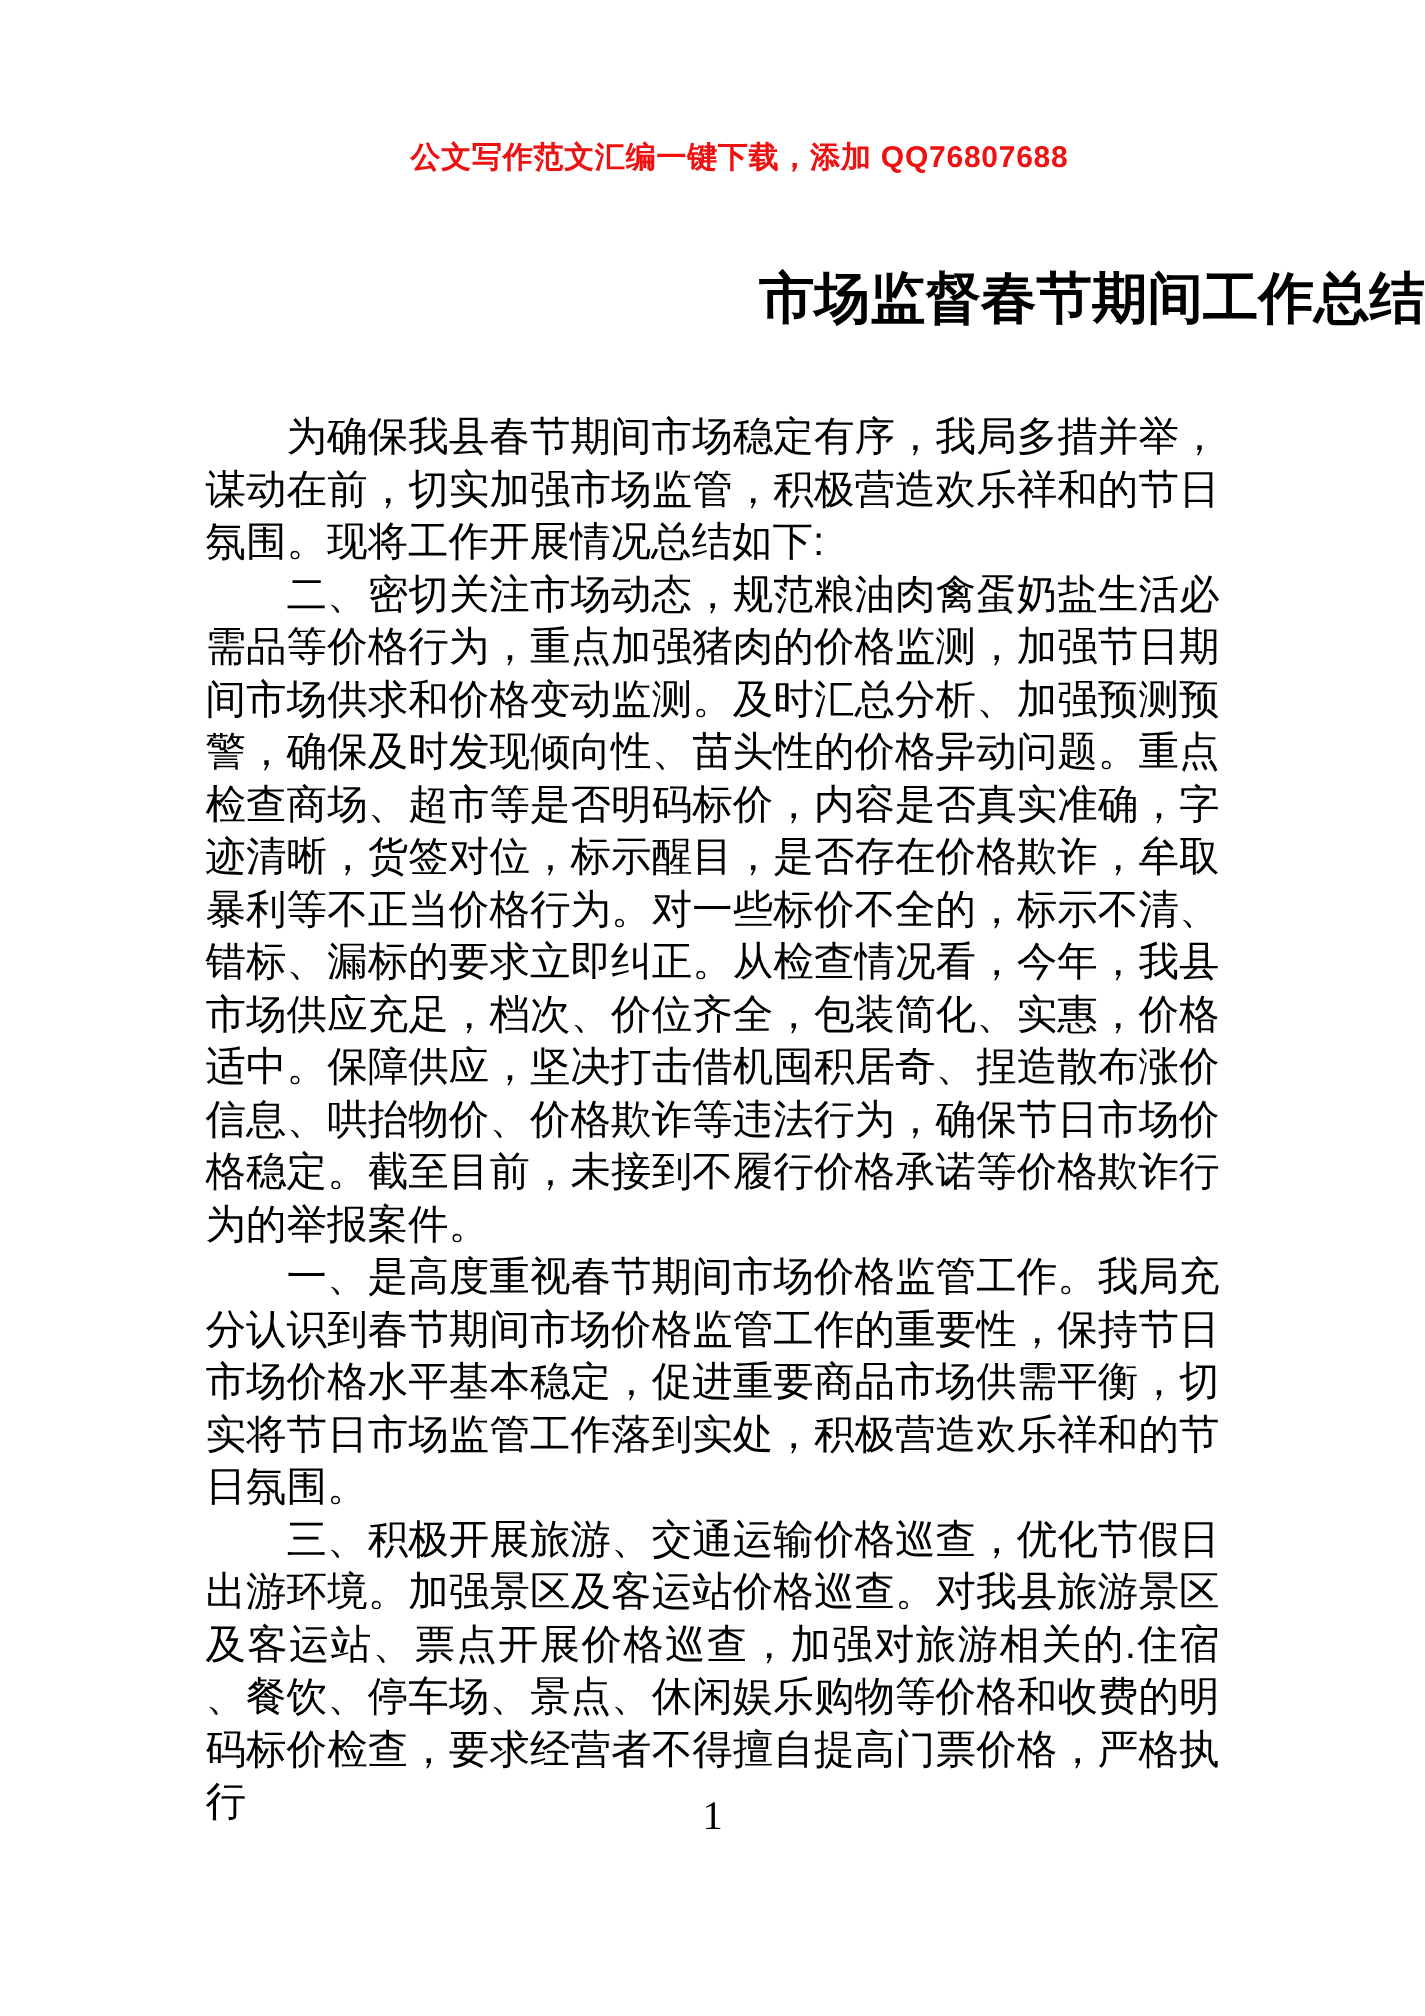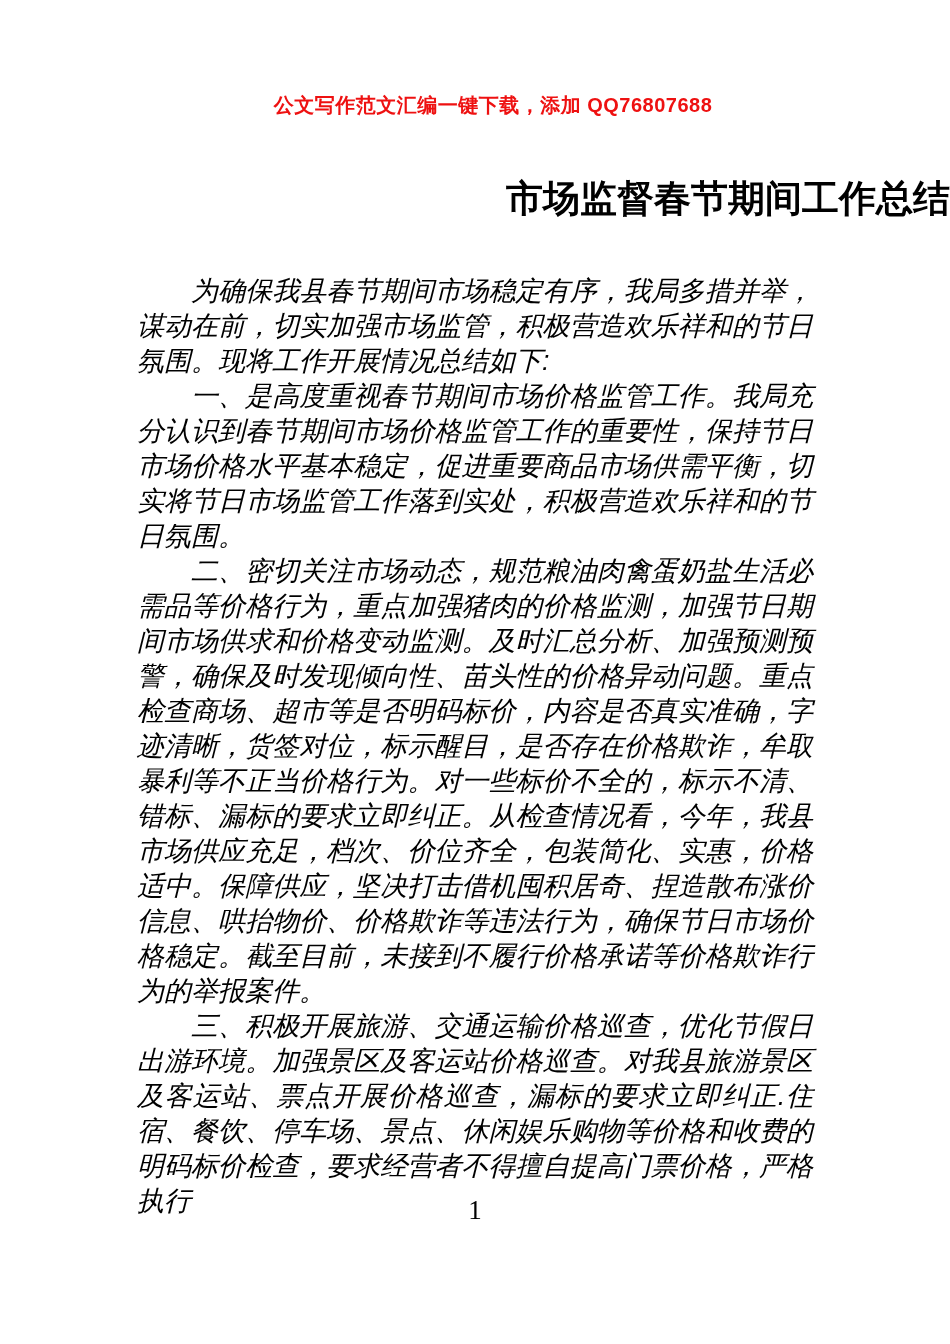--- a/index.html
+++ b/index.html
@@ -43,21 +43,20 @@
     font-size: 27px;
     line-height: 35px;
     text-align: justify;
     word-break: break-all;
     line-break: anywhere;
   }
   .content p {
     margin: 0;
     padding: 0;
     text-indent: 2em;
-    font-style: italic;
   }
   .pagenum {
     position: absolute;
     top: 1188px;
     left: 0;
     width: 100%;
     text-align: center;
     font-family: "Liberation Serif", serif;
     font-size: 27px;
     line-height: 28px;
@@ -68,20 +67,20 @@
 <body>
 
 <div class="page">
 
   <div class="notice">公文写作范文汇编一键下载，添加 QQ76807688</div>
 
   <h1 class="title">市场监督春节期间工作总结</h1>
 
   <div class="content">
     <p>为确保我县春节期间市场稳定有序，我局多措并举，谋动在前，切实加强市场监管，积极营造欢乐祥和的节日氛围。现将工作开展情况总结如下:</p>
+    <p>二、密切关注市场动态，规范粮油肉禽蛋奶盐生活必需品等价格行为，重点加强猪肉的价格监测，加强节日期间市场供求和价格变动监测。及时汇总分析、加强预测预警，确保及时发现倾向性、苗头性的价格异动问题。重点检查商场、超市等是否明码标价，内容是否真实准确，字迹清晰，货签对位，标示醒目，是否存在价格欺诈，牟取暴利等不正当价格行为。对一些标价不全的，标示不清、错标、漏标的要求立即纠正。从检查情况看，今年，我县市场供应充足，档次、价位齐全，包装简化、实惠，价格适中。保障供应，坚决打击借机囤积居奇、捏造散布涨价信息、哄抬物价、价格欺诈等违法行为，确保节日市场价格稳定。截至目前，未接到不履行价格承诺等价格欺诈行为的举报案件。</p>
     <p>一、是高度重视春节期间市场价格监管工作。我局充分认识到春节期间市场价格监管工作的重要性，保持节日市场价格水平基本稳定，促进重要商品市场供需平衡，切实将节日市场监管工作落到实处，积极营造欢乐祥和的节日氛围。</p>
-    <p>二、密切关注市场动态，规范粮油肉禽蛋奶盐生活必需品等价格行为，重点加强猪肉的价格监测，加强节日期间市场供求和价格变动监测。及时汇总分析、加强预测预警，确保及时发现倾向性、苗头性的价格异动问题。重点检查商场、超市等是否明码标价，内容是否真实准确，字迹清晰，货签对位，标示醒目，是否存在价格欺诈，牟取暴利等不正当价格行为。对一些标价不全的，标示不清、错标、漏标的要求立即纠正。从检查情况看，今年，我县市场供应充足，档次、价位齐全，包装简化、实惠，价格适中。保障供应，坚决打击借机囤积居奇、捏造散布涨价信息、哄抬物价、价格欺诈等违法行为，确保节日市场价格稳定。截至目前，未接到不履行价格承诺等价格欺诈行为的举报案件。</p>
-    <p>三、积极开展旅游、交通运输价格巡查，优化节假日出游环境。加强景区及客运站价格巡查。对我县旅游景区及客运站、票点开展价格巡查，漏标的要求立即纠正.住宿、餐饮、停车场、景点、休闲娱乐购物等价格和收费的明码标价检查，要求经营者不得擅自提高门票价格，严格执行</p>
+    <p>三、积极开展旅游、交通运输价格巡查，优化节假日出游环境。加强景区及客运站价格巡查。对我县旅游景区及客运站、票点开展价格巡查，加强对旅游相关的.住宿、餐饮、停车场、景点、休闲娱乐购物等价格和收费的明码标价检查，要求经营者不得擅自提高门票价格，严格执行</p>
   </div>
 
   <div class="pagenum">1</div>
 
 </div>
 
 </body></html>

